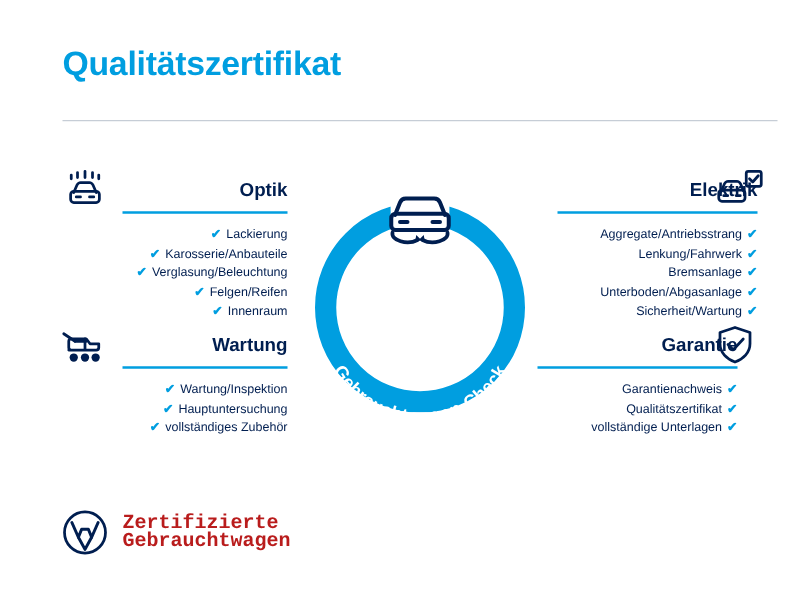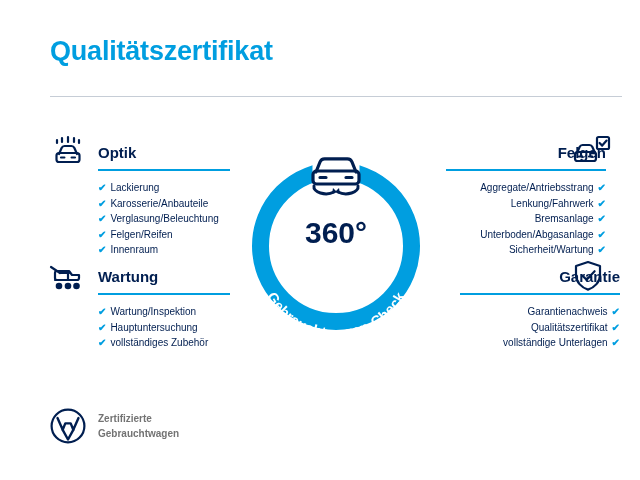--- a/index.html
+++ b/index.html
@@ -91,21 +91,21 @@
     font-size: 14.5px;
     font-weight: bold;
     fill: #ffffff;
     letter-spacing: 0.2px;
   }
 
   
   .block {
     position: absolute;
   }
-  .block-left { text-align: left; }
+  .block-left { text-align: right; }
   .block-right { text-align: right; }
 
   .block-head {
     font-size: 15px;
     font-weight: bold;
     color: #001e50;
     line-height: 18px;
     white-space: nowrap;
   }
   .head-rule {
@@ -141,43 +141,44 @@
 
   
   #wartung-block { left: 82px; top: 268px; width: 132px; }
   #wartung-icon  { left: 30px; top: 258px; }
 
   
   #technik-block { right: 34px; top: 144px; width: 160px; }
   #technik-icon  { right: 28px; top: 132px; }
 
   
-  #garantie-block { right: 20px; top: 268px; width: 160px; }
+  #garantie-block { right: 50px; top: 268px; width: 160px; }
   #garantie-icon  { right: 32px; top: 258px; }
 
   
   .footer {
     position: absolute;
     left: 34px;
     bottom: 36px;
     display: flex;
     align-items: center;
     gap: 12px;
   }
   .vw-logo {
     width: 36px;
     height: 36px;
     flex: 0 0 auto;
   }
   .footer-text {
-    font-size: 10px;
+    font-size: 16px;
     font-weight: bold;
     line-height: 15px;
-    color: #737373;
+    color: #b91c1c;
     white-space: nowrap;
+    font-family: Liberation Mono, monospace;
   }
 </style>
 </head>
 <body>
 
 <div class="page">
 
   <div class="title">Qualitätszertifikat</div>
   <div class="header-rule"></div>
 
@@ -208,21 +209,20 @@
       <svg viewBox="0 0 196 168" width="196" height="168" aria-hidden="true">
         <defs>
           <path id="arcpath" d="M 20 98 A 76 76 0 0 0 176 98"></path>
         </defs>
         <text>
           <textPath href="#arcpath" startOffset="50%" text-anchor="middle">Gebrauchtwagen-Check</textPath>
         </text>
       </svg>
     </div>
 
-    <div class="hub-degrees">360°</div>
   </div>
 
   <div class="q-icon" id="optik-icon">
     <svg viewBox="0 0 40 36" width="40" height="36" aria-hidden="true">
       <g fill="none" stroke="#001e50" stroke-width="2.2" stroke-linecap="round" stroke-linejoin="round">
         <path d="M9 8 v3 M14 6 v4 M20 5 v5 M26 6 v4 M31 8 v3"></path>
         <path d="M11 22 l2.6 -6 a3.4 3.4 0 0 1 3 -2 h6.8 a3.4 3.4 0 0 1 3 2 l2.6 6"></path>
         <rect x="8.5" y="21" width="23" height="9" rx="2.6"></rect>
         <path d="M13 25.5 h3.4 M23.6 25.5 h3.4"></path>
       </g>
@@ -266,21 +266,21 @@
       <g fill="none" stroke="#001e50" stroke-width="2.2" stroke-linecap="round" stroke-linejoin="round">
         <path d="M5 21 l2.6 -6 a3.4 3.4 0 0 1 3 -2 h6.8 a3.4 3.4 0 0 1 3 2 l2.6 6"></path>
         <rect x="3" y="20" width="21" height="9" rx="2.6"></rect>
         <path d="M7 24.5 h3.2 M17 24.5 h3.2"></path>
         <rect x="25" y="5" width="12" height="12" rx="1.6"></rect>
         <path d="M27.6 11 l2.6 2.6 l4.4 -5"></path>
       </g>
     </svg>
   </div>
   <div class="block block-right" id="technik-block">
-    <div class="block-head">Felgen</div>
+    <div class="block-head">Elektrik</div>
     <div class="head-rule"></div>
     <div class="item"><span>Aggregate/Antriebsstrang</span><span class="check">✔</span></div>
     <div class="item"><span>Lenkung/Fahrwerk</span><span class="check">✔</span></div>
     <div class="item"><span>Bremsanlage</span><span class="check">✔</span></div>
     <div class="item"><span>Unterboden/Abgasanlage</span><span class="check">✔</span></div>
     <div class="item"><span>Sicherheit/Wartung</span><span class="check">✔</span></div>
   </div>
 
   <div class="q-icon" id="garantie-icon">
     <svg viewBox="0 0 40 36" width="40" height="36" aria-hidden="true">

